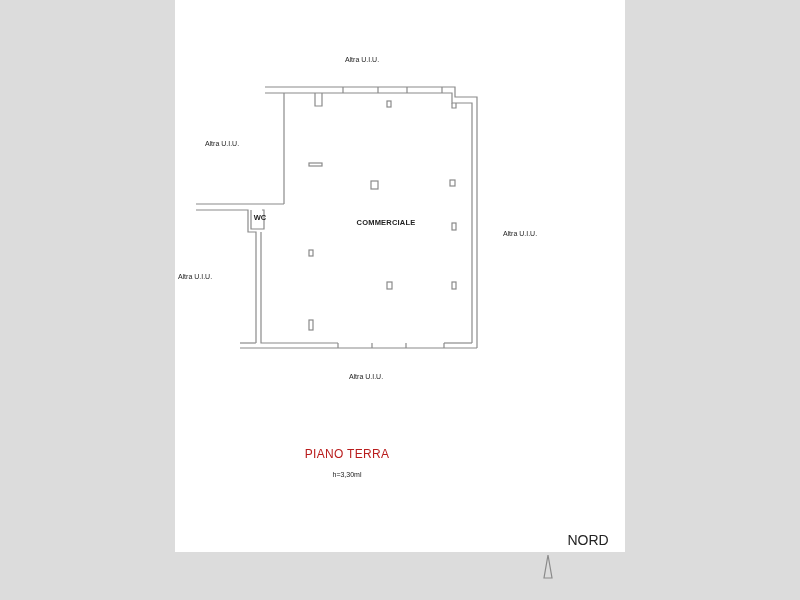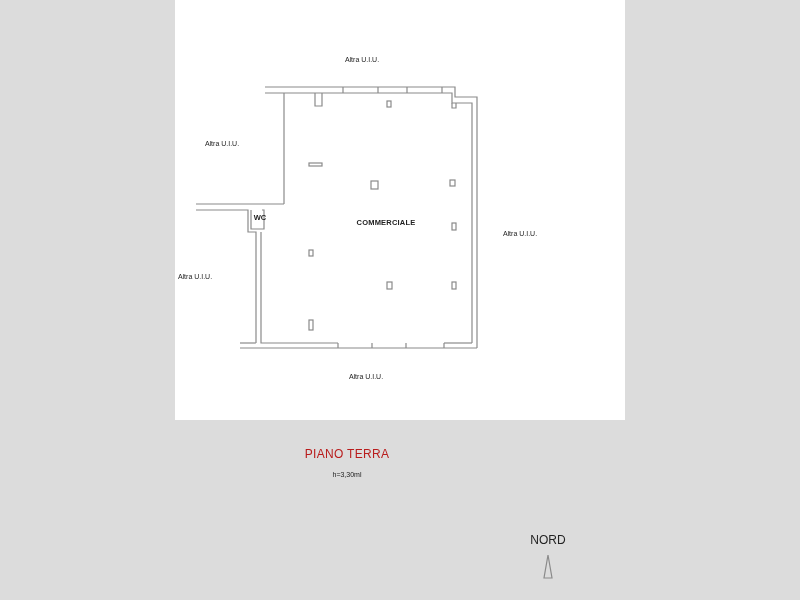--- a/index.html
+++ b/index.html
@@ -4,32 +4,32 @@
   <style>
     html, body { margin: 0; padding: 0; }
     body {
       width: 800px; height: 600px;
       background: #dcdcdc;
       position: relative; overflow: hidden;
       font-family: "Liberation Sans", sans-serif;
     }
     .page {
       position: absolute; left: 175px; top: 0;
-      width: 450px; height: 420px;
+      width: 450px; height: 552px;
       background: #ffffff;
     }
     svg.plan { position: absolute; left: 0; top: 0; }
     .lbl {
       position: absolute; font-size: 7px; color: #222;
       white-space: nowrap; transform: translate(-50%, -50%);
     }
     .room { font-size: 7.5px; font-weight: bold; letter-spacing: 0.2px; }
     .title { font-size: 12px; color: #b91c1c; letter-spacing: 0.3px; }
     .sub { font-size: 7px; }
-    .nord { font-size: 12px; }
+    .nord { font-size: 14px; margin-left: 40px; }
   </style>
 </head>
 <body>
 
 <div class="page">
   <svg class="plan" width="450" height="600" viewBox="175 0 450 600">
     <g fill="none" stroke="#8a8a8a" stroke-width="1.2">
 
       <path d="M265,87 L455,87 L455,97 L477,97 L477,348"></path>
       <path d="M265,93 L452,93 L452,103 L472,103 L472,343"></path>

